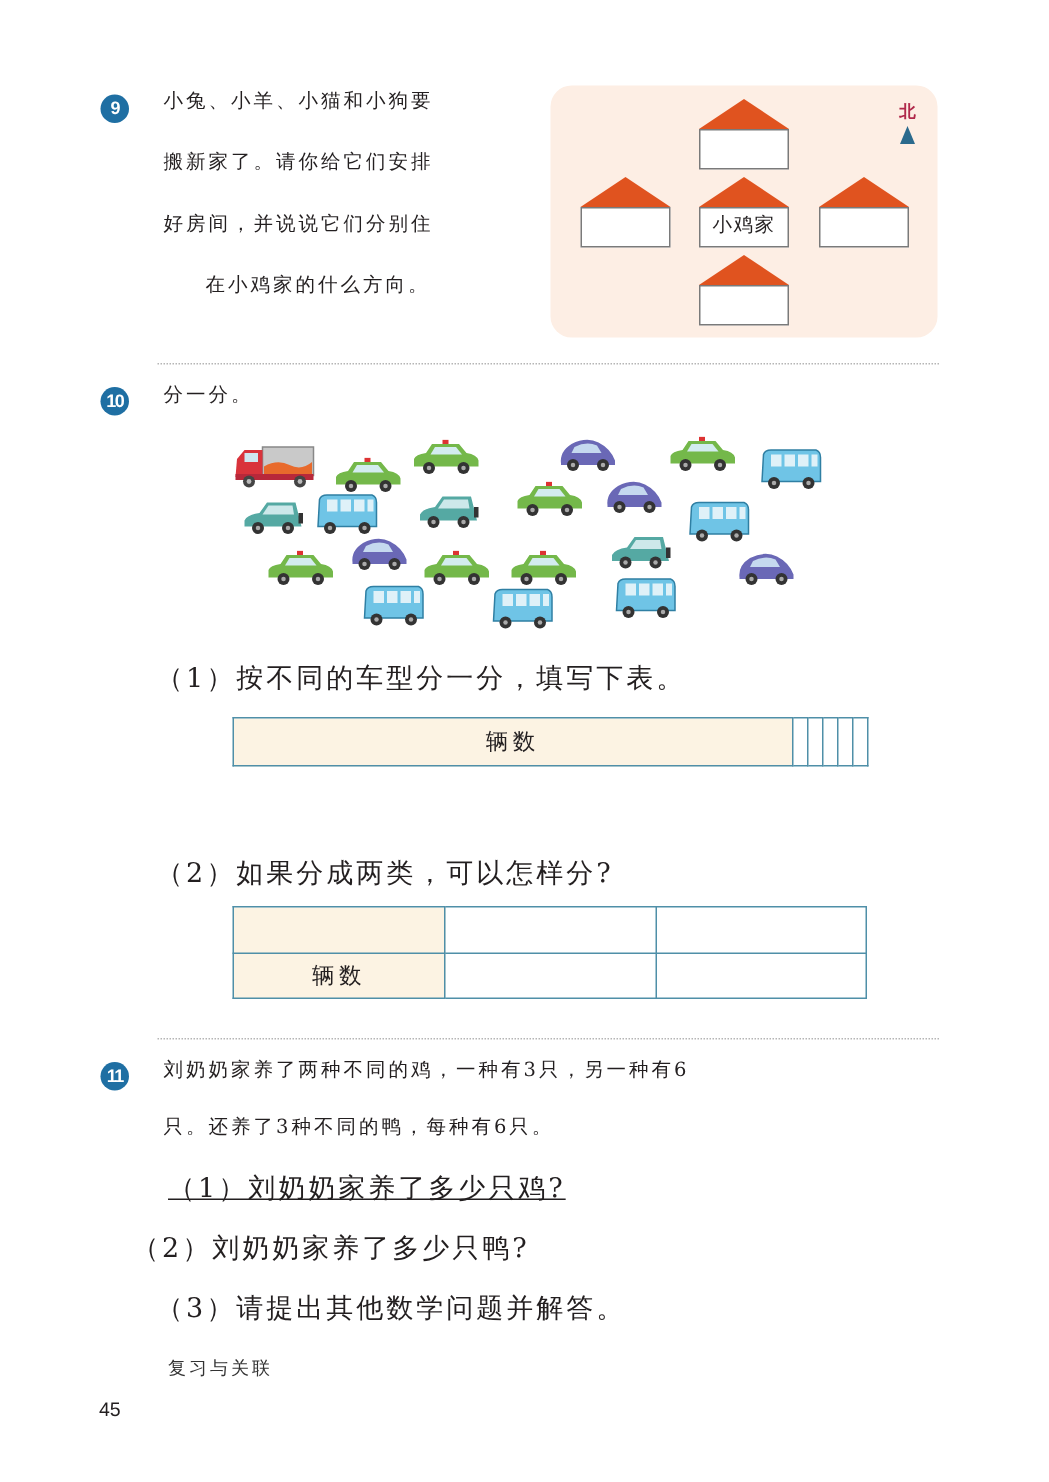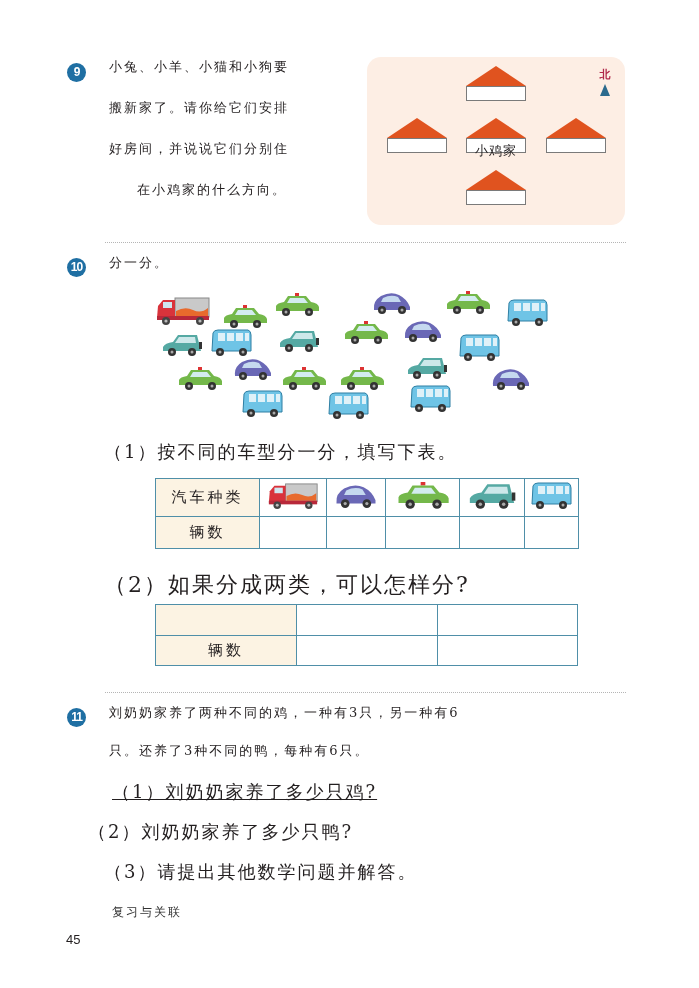--- a/index.html
+++ b/index.html
@@ -20,21 +20,21 @@
     position: absolute; left: 367px; top: 57px; width: 258px; height: 168px;
     background: #fdeee4; border-radius: 14px;
   }
   .house { position: absolute; width: 60px; height: 52px; }
   .house .roof {
     position: absolute; left: 0; top: 0; width: 0; height: 0;
     border-left: 30px solid transparent; border-right: 30px solid transparent;
     border-bottom: 20px solid #e0531f;
   }
   .house .body {
-    position: absolute; left: 0; top: 20px; width: 60px; height: 15px;
+    position: absolute; left: 0; top: 20px; width: 60px; height: 27px;
     background: #fff; border: 1.5px solid #7a7a7a;
     font-size: 13px; line-height: 24px; text-align: center; letter-spacing: 1px;
   }
   .north { position: absolute; left: 597px; top: 68px; width: 16px; text-align: center; }
   .north .label { font-size: 11px; color: #b0284a; font-weight: bold; display: block; line-height: 13px; }
   .north .arrow { display: block; margin: 3px auto 0; width: 0; height: 0;
     border-left: 5px solid transparent; border-right: 5px solid transparent;
     border-bottom: 12px solid #2b6a8d; }
 
   .dotted { position: absolute; left: 105px; width: 521px; border-top: 1px dotted #b5b5b5; height: 1px; }
@@ -212,50 +212,32 @@
     </svg>
   <svg class="veh" style="left:409px; top:385px;" width="42" height="28">
       <use href="#sym-bus"></use>
     </svg>
 </div>
 
 <div class="text" style="left:104px; top:440px; font-size:18px;">（1）按不同的车型分一分，填写下表。</div>
 
 <table class="grid" style="left:155px; top:478px; width:424px;">
   <tbody>
-      <tr style="height:38px;">
-    <td class="head" style="width:104px;">汽车种类</td>
-    <td><svg width="52" height="28">
-            <use href="#sym-truck"></use>
-          </svg></td>
-    <td><svg width="46" height="26">
-            <use href="#sym-compact"></use>
-          </svg></td>
-    <td><svg width="58" height="28">
-            <use href="#sym-taxi"></use>
-          </svg></td>
-    <td><svg width="50" height="28">
-            <use href="#sym-hatch"></use>
-          </svg></td>
-    <td><svg width="42" height="28">
-            <use href="#sym-bus"></use>
-          </svg></td>
-  </tr>
   <tr style="height:32px;">
     <td class="head">辆数</td>
     <td></td>
     <td></td>
     <td></td>
     <td></td>
     <td></td>
   </tr>
 </tbody>
   </table>
 
-<div class="text" style="left:104px; top:570px; font-size:22px;">（2）如果分成两类，可以怎样分?</div>
+<div class="text" style="left:104px; top:570px; font-size:18px;">（2）如果分成两类，可以怎样分?</div>
 
 <table class="grid" style="left:155px; top:604px; width:423px;">
   <tbody>
       <tr style="height:31px;">
     <td class="head" style="width:141px;"></td>
     <td></td>
     <td></td>
   </tr>
   <tr style="height:30px;">
     <td class="head">辆数</td>

